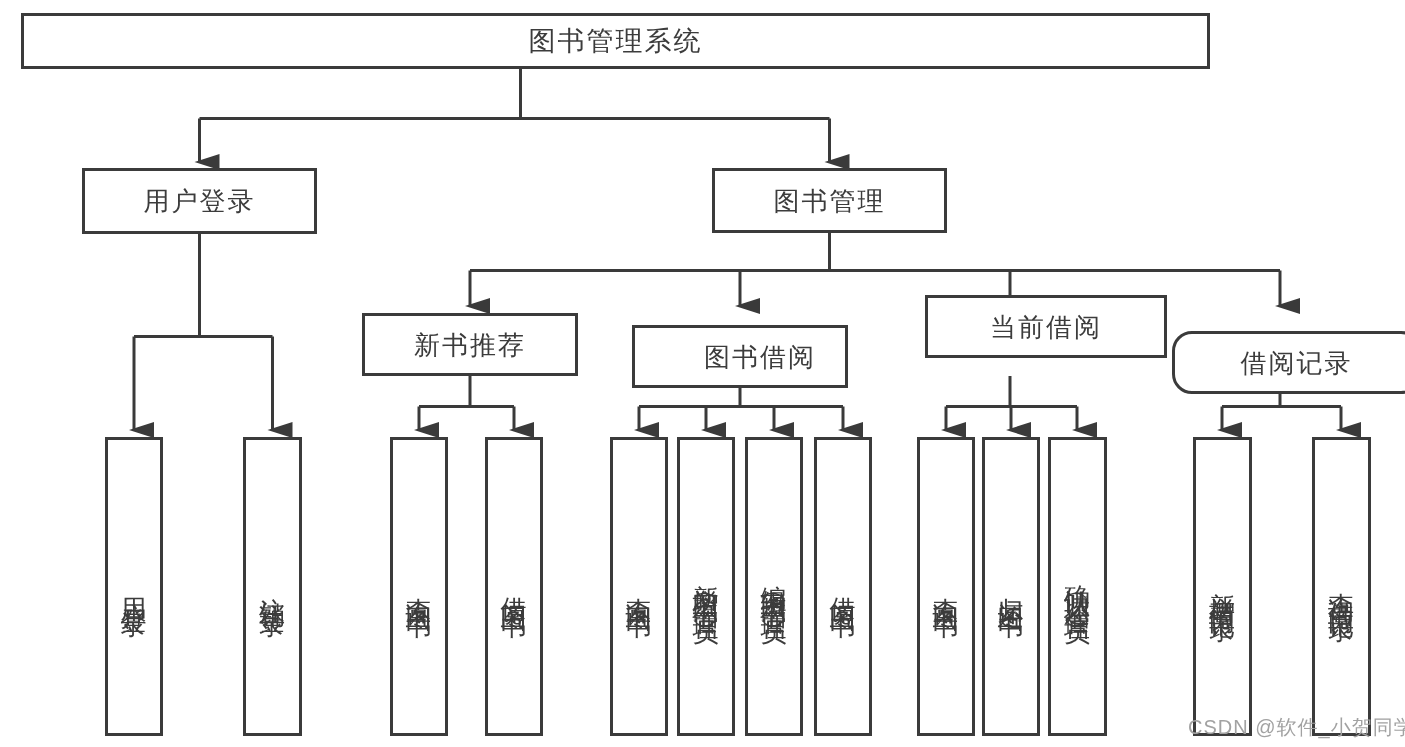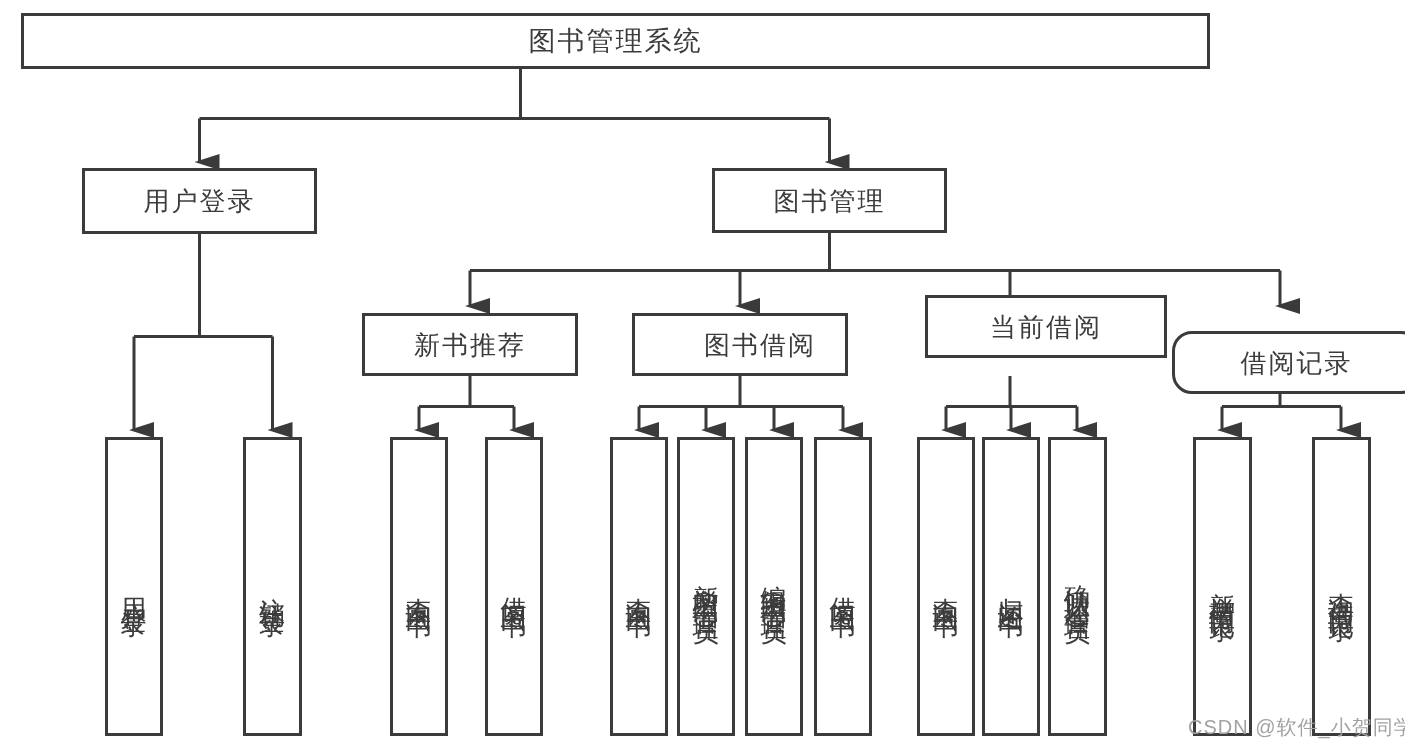--- a/index.html
+++ b/index.html
@@ -108,21 +108,21 @@
   <div class="node hbox" style="left:82px; top:168px; width:235px; height:66px;">
     <span class="label">用户登录</span>
   </div>
   <div class="node hbox" style="left:712px; top:168px; width:235px; height:65px;">
     <span class="label">图书管理</span>
   </div>
 
   <div class="node hbox" style="left:362px; top:313px; width:216px; height:63px;">
     <span class="label">新书推荐</span>
   </div>
-  <div class="node hbox" style="left:632px; top:313px; width:216px; height:63px;padding-left:40px;">
+  <div class="node hbox" style="left:632px; top:325px; width:216px; height:63px;padding-left:40px;">
     <span class="label">图书借阅</span>
   </div>
   <div class="node hbox" style="left:902px; top:295px; width:242px; height:63px;margin-left:23px;">
     <span class="label">当前借阅</span>
   </div>
   <div class="node hbox" style="left:1172px; top:331px; width:249px; height:63px;border-radius:20px;">
     <span class="label">借阅记录</span>
   </div>
 
   <div class="node vbox" style="left:105px; top:437px; width:58px; height:299px;">

